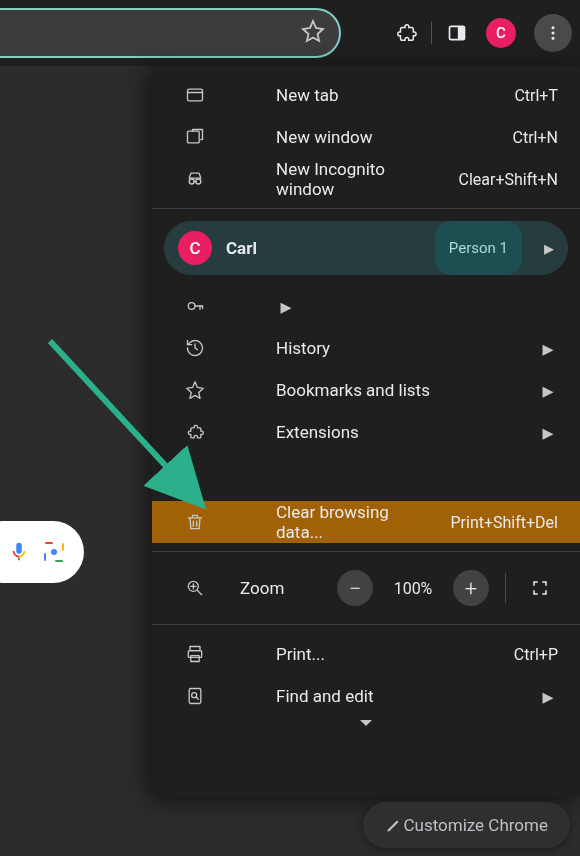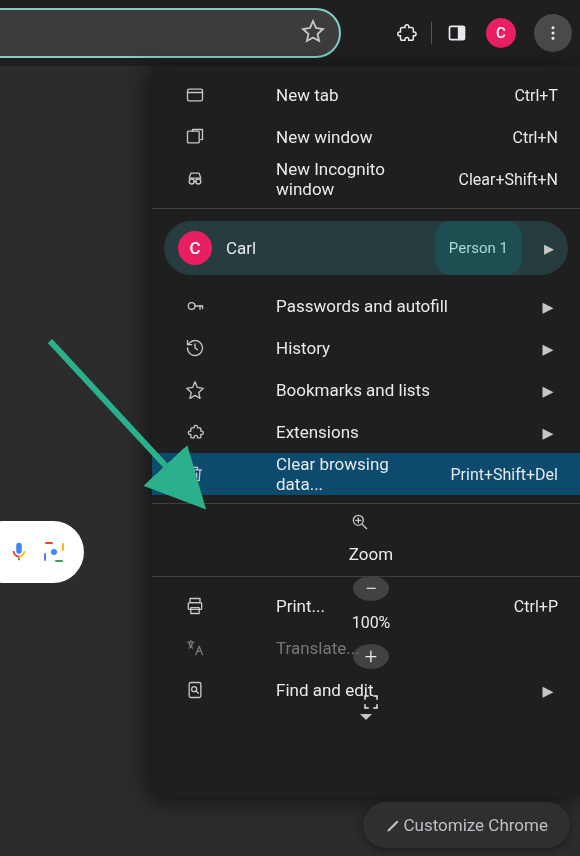--- a/index.html
+++ b/index.html
@@ -101,50 +101,49 @@
     }
     .menu-item {
       display:flex; align-items:center;
       height: 42px;
       padding: 0 22px 0 32px;
       font-size: 17px;
       color: #e8eaed;
       position:relative;
       gap:48px;
     }
-    .menu-item.hover { background: #0c4a6e; }
+    .menu-item.hover { background: #a16207; margin-top: 48px; }
     .mi-icon { width: 22px; display:flex; align-items:center; justify-content:center; margin-right: 22px; flex:none;}
     .mi-icon svg { width:20px; height:20px; fill:none; stroke:#c4c7c5; stroke-width:1.6; stroke-linecap:round; stroke-linejoin:round;}
     .mi-label { flex: 1; }
     .mi-short { font-size: 16px; color:#e8eaed; }
     .mi-sub { font-size:22px; color:#c4c7c5; width:20px; text-align:center;}
     .divider { height: 1px; background: #3f3f3f; margin: 8px 0; }
     
     .profile-row {
       margin: 4px 12px;
       height: 54px;
       background: #263c3e;
       border-radius: 28px;
       display:flex; align-items:center;
       padding: 0 14px;
       gap: 14px;
     }
     .profile-row .avatar-small { width:34px; height:34px; font-size:17px;}
-    .profile-name { flex:1; font-size:17px; color:#e8eaed; font-weight:400;}
+    .profile-name { flex:1; font-size:17px; color:#e8eaed; font-weight:700;}
     .person-chip {
       background:#1d4e52; color:#a8dadc;
       padding: 18px 14px; border-radius: 16px; font-size:15px;
     }
     .profile-sub { color:#c4c7c5; font-size:20px; margin-left:8px; }
     
     .zoom-row {
       display:flex; align-items:center;
       height:56px; padding: 0 22px 0 32px;
       gap: 12px;
-      flex-direction: column;
     }
     .zoom-row .mi-icon { margin-right:22px;}
     .zoom-label { flex:1; font-size:17px;}
     .zoom-btn {
       width:36px; height:36px; border-radius:50%; background:#424242;
       display:flex;align-items:center;justify-content:center;
       color:#e8eaed; font-size:22px; font-weight:300;
     }
     .zoom-pct { font-size:16px; width:56px; text-align:center;}
     .zoom-sep { width:1px; height:30px; background:#4a4a4a; margin: 0 4px;}
@@ -277,21 +276,20 @@
 
   <div class="menu-item" style="margin-top:6px">
     <span class="mi-icon">
         <svg viewBox="0 0 24 24">
           <circle cx="8" cy="12" r="4"></circle>
           <line x1="12" y1="12" x2="21" y2="12"></line>
           <line x1="18" y1="12" x2="18" y2="16"></line>
           <line x1="21" y1="12" x2="21" y2="15"></line>
         </svg>
       </span>
-    <span class="mi-label">Passwords and autofill</span>
     <span class="mi-sub">▸</span>
   </div>
   <div class="menu-item">
     <span class="mi-icon">
         <svg viewBox="0 0 24 24">
           <path d="M3 12a9 9 0 1 0 3-6.7L3 8"></path>
           <polyline points="3 3 3 8 8 8"></polyline>
           <polyline points="12 7 12 12 15 14"></polyline>
         </svg>
       </span>
@@ -354,28 +352,20 @@
   <div class="menu-item">
     <span class="mi-icon">
         <svg viewBox="0 0 24 24">
           <rect x="6" y="3" width="12" height="5"></rect>
           <rect x="4" y="8" width="16" height="8" rx="1"></rect>
           <rect x="7" y="14" width="10" height="7"></rect>
         </svg>
       </span>
     <span class="mi-label">Print...</span>
     <span class="mi-short">Ctrl+P</span>
-  </div>
-  <div class="menu-item dim">
-    <span class="mi-icon">
-        <svg viewBox="0 0 24 24">
-          <path d="M3 5h8M7 3v2M5 5c0 4 4 7 4 7M9 5c0 4-4 7-4 7M13 20l4-10 4 10M14.5 16h5"></path>
-        </svg>
-      </span>
-    <span class="mi-label">Translate...</span>
   </div>
   <div class="menu-item">
     <span class="mi-icon">
         <svg viewBox="0 0 24 24">
           <rect x="5" y="3" width="14" height="18" rx="2"></rect>
           <circle cx="11" cy="11" r="3"></circle>
           <line x1="13" y1="13" x2="16" y2="16"></line>
         </svg>
       </span>
     <span class="mi-label">Find and edit</span>

